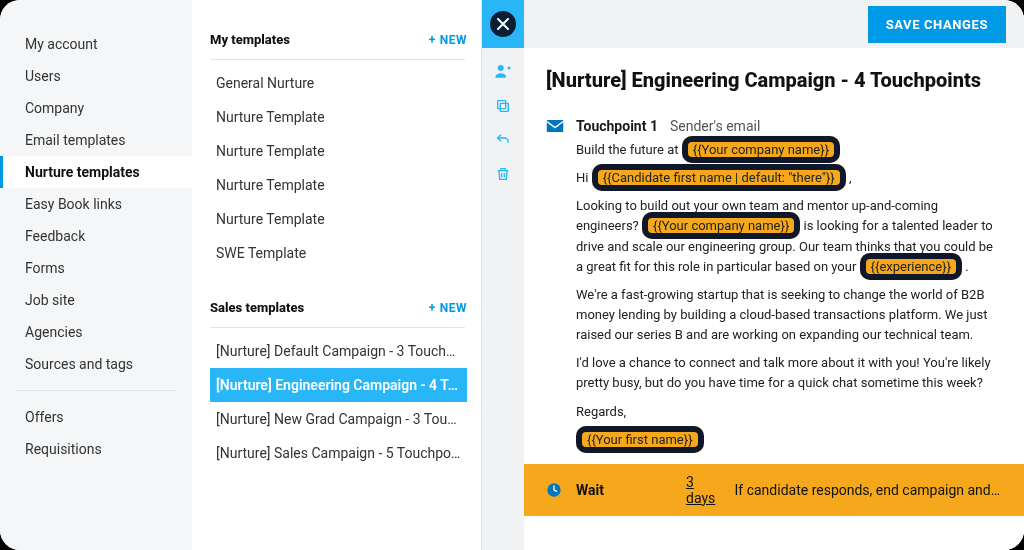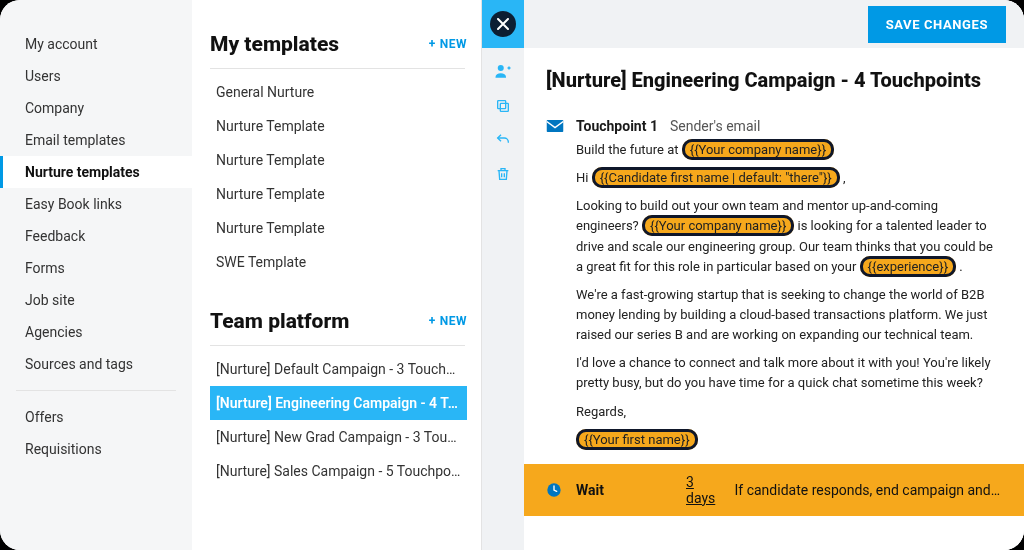--- a/index.html
+++ b/index.html
@@ -55,21 +55,21 @@
     border-right: 1px solid #e3e3e3;
     overflow-y: auto;
   }
   .group-head {
     display: flex;
     align-items: center;
     justify-content: space-between;
     padding: 8px 4px 10px 0;
   }
   .group-head h2 {
-    font-size: 21px;
+    font-size: 13px;
     font-weight: 800;
     color: #111;
   }
   .new-btn {
     color: #0099e5;
     font-size: 12px;
     font-weight: 700;
     letter-spacing: 0.5px;
     display: inline-flex;
     align-items: center;
@@ -198,21 +198,21 @@
   .touch-head .sub { color:#555; font-size:14px;text-align:center;}
   .email-body {
     font-size: 13px;
     color:#222;
     line-height: 1.55;
     padding-left: 30px;
   }
   .email-body p { margin-bottom: 8px; }
   .tok {
     background: #f6a81c;
-    border: 3px solid #0f172a;
+    border: 6px solid #0f172a;
     border-radius: 10px;
     padding: 0 5px;
     white-space: nowrap;
   }
   ::-webkit-scrollbar { width:0; height:0; }
 </style>
 </head>
 <body>
 
 <div class="app">
@@ -245,21 +245,21 @@
     <div class="midcol-divider"></div>
     <div class="tmpl-item">General Nurture</div>
     <div class="tmpl-item">Nurture Template</div>
     <div class="tmpl-item">Nurture Template</div>
     <div class="tmpl-item">Nurture Template</div>
     <div class="tmpl-item">Nurture Template</div>
     <div class="tmpl-item">SWE Template</div>
 
     <div class="group-gap"></div>
     <div class="group-head">
-      <h2>Team platform</h2>
+      <h2>Sales templates</h2>
       <span class="new-btn">
         <span>+</span>
         <span>NEW</span>
       </span>
     </div>
     <div class="midcol-divider"></div>
     <div class="tmpl-item">[Nurture] Default Campaign - 3 Touchpoints</div>
     <div class="tmpl-item selected">[Nurture] Engineering Campaign - 4 Touchpoints</div>
     <div class="tmpl-item">[Nurture] New Grad Campaign - 3 Touchpoints</div>
     <div class="tmpl-item">[Nurture] Sales Campaign - 5 Touchpoints</div>

